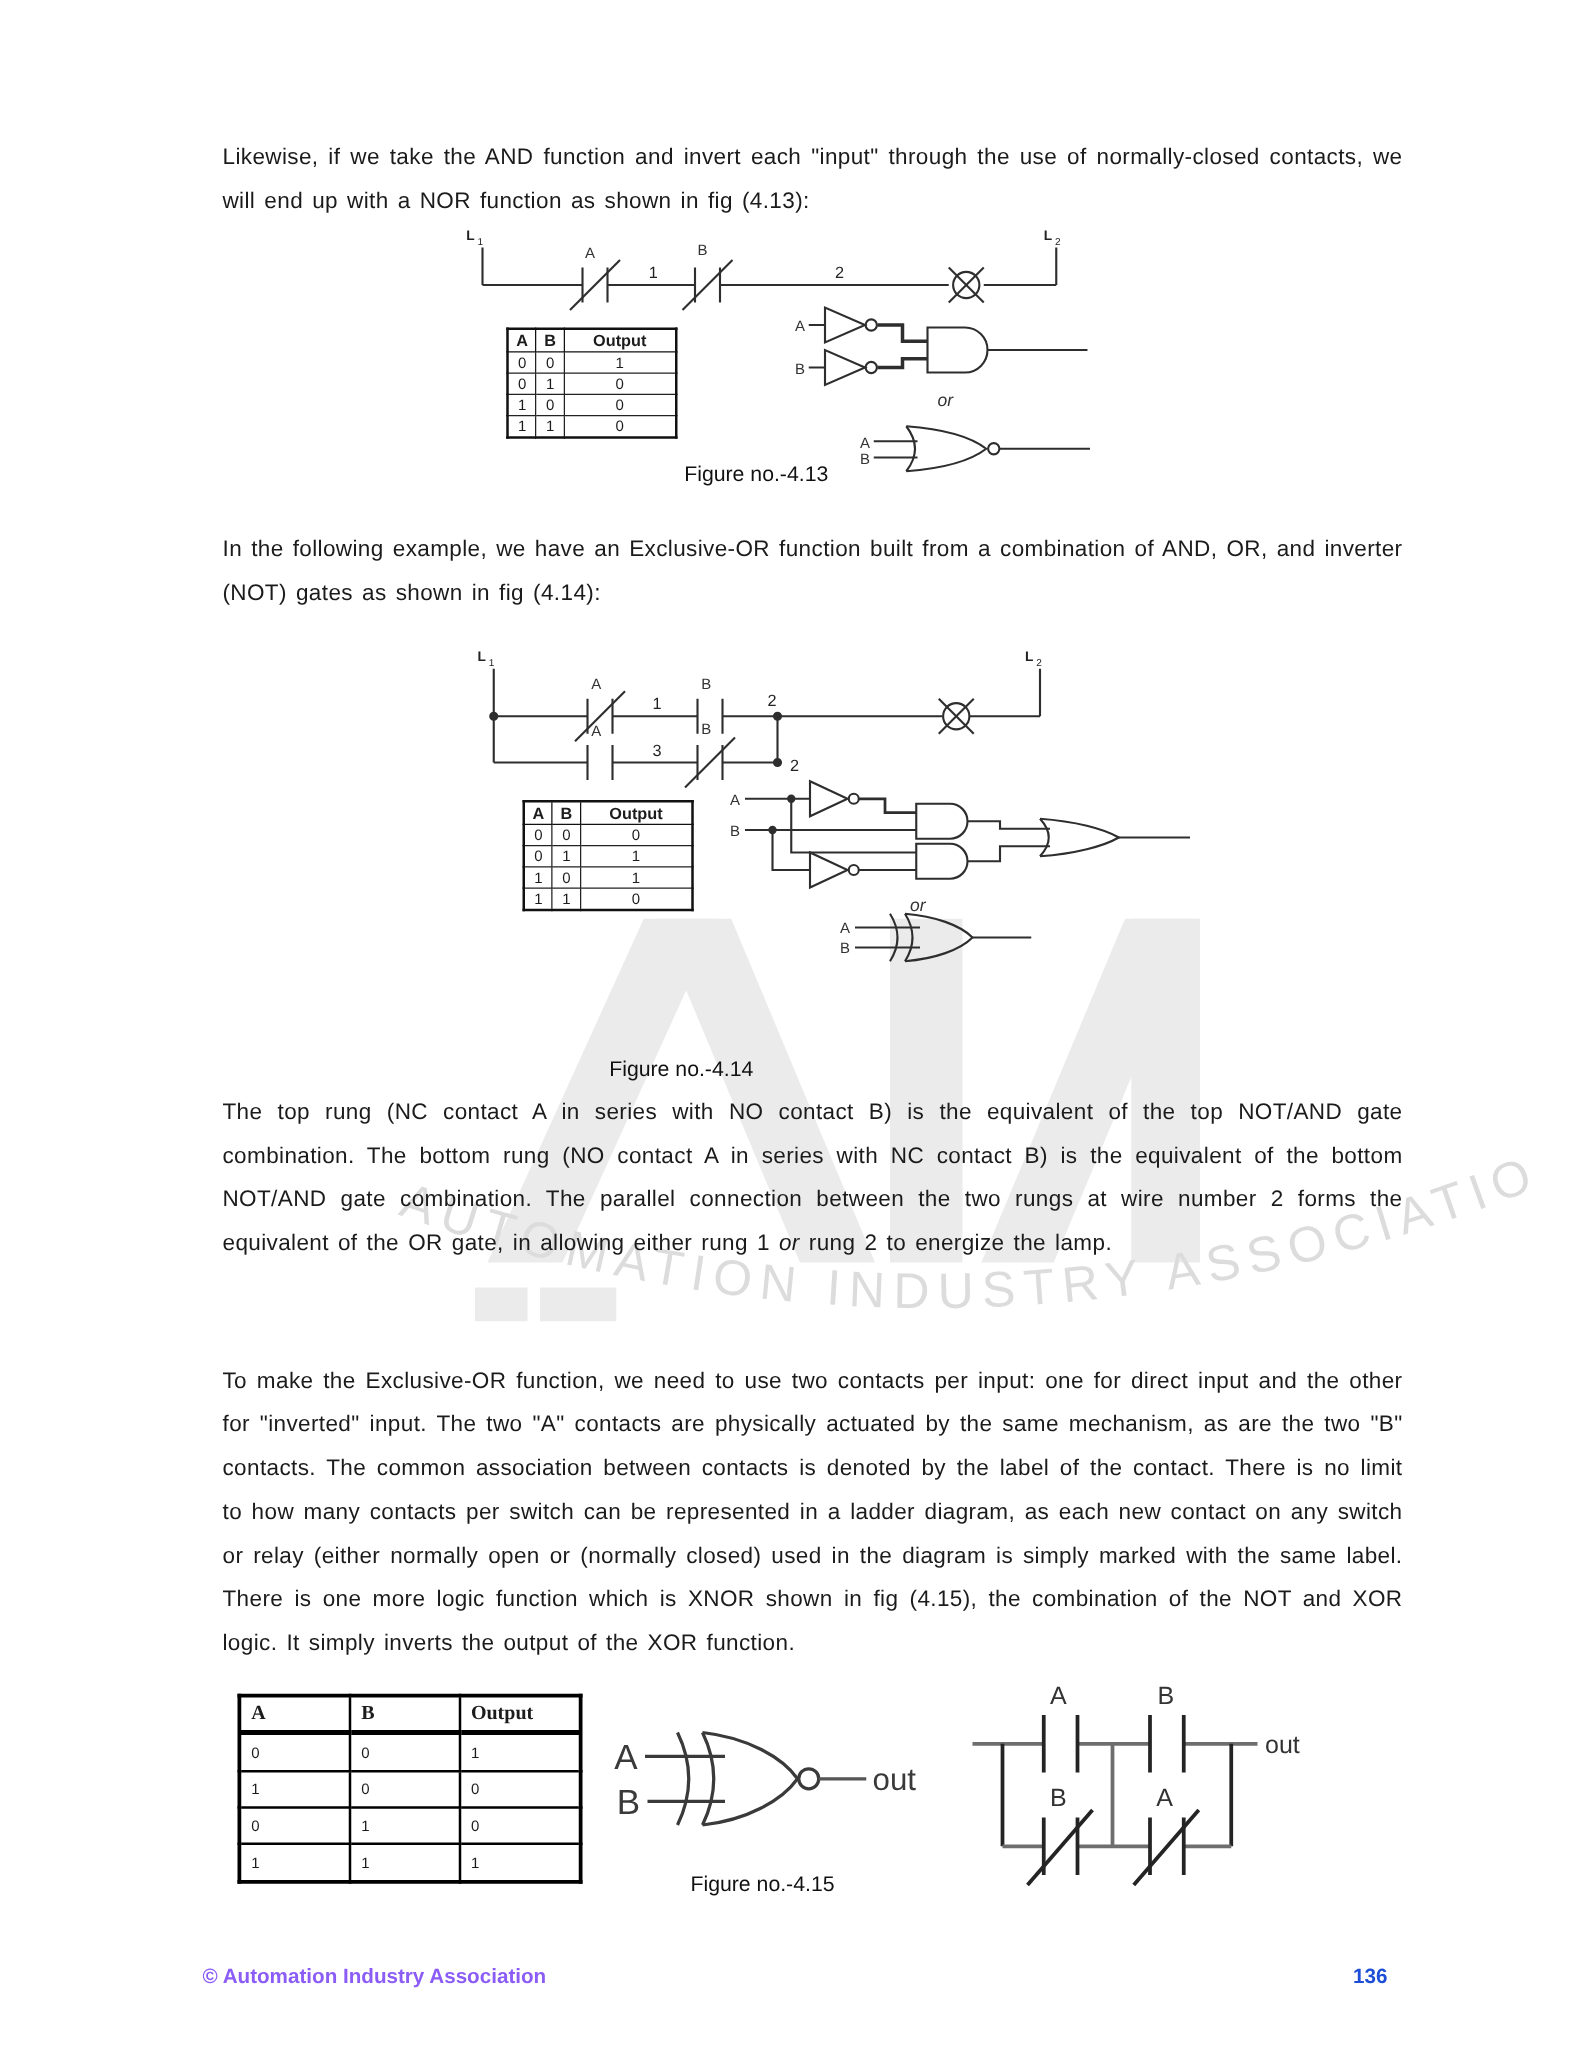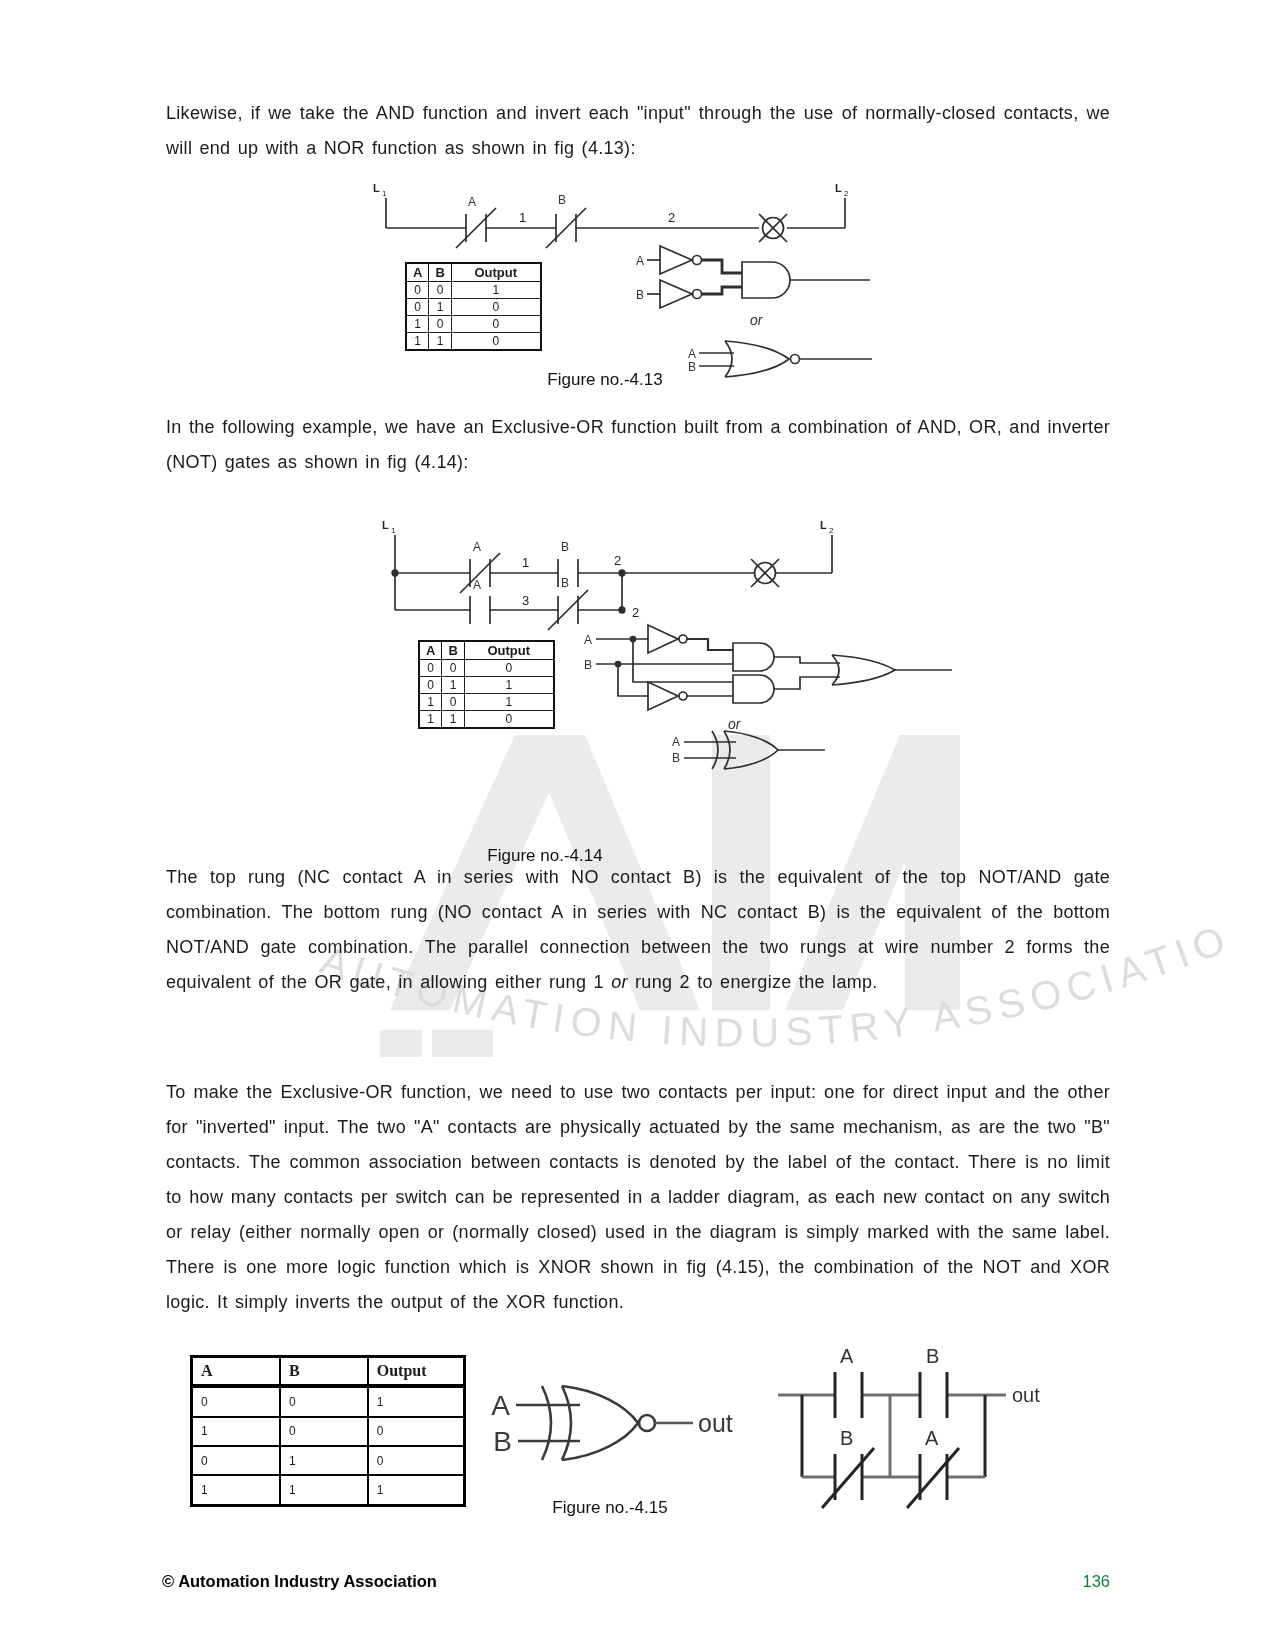--- a/index.html
+++ b/index.html
@@ -1,19 +1,19 @@
 <!DOCTYPE html>
 <html><head>
 <meta charset="utf-8">
 <style>
   html,body{margin:0;padding:0;background:#ffffff;}
   .page{position:relative;width:1275px;height:1650px;background:#fff;overflow:hidden;
         font-family:"Liberation Sans",sans-serif;color:#1c1c1c;}
   .para{position:absolute;left:166px;width:944px;font-size:18px;line-height:35px;
-        text-align:justify;letter-spacing:0.3px;word-spacing:2px;color:#1b1b1b;margin:0;}
+        text-align:justify;letter-spacing:0.3px;word-spacing:2px;color:#1b1b1b;margin:12px;}
   .para em{font-style:italic;}
   .caption{position:absolute;font-weight:normal;font-size:17px;color:#111;text-align:center;}
   svg.fig{position:absolute;}
   svg.fig text{font-family:"Liberation Sans",sans-serif;}
   .lbl{font-size:12px;fill:#333;}
   .num{font-size:13px;fill:#222;}
   .railtxt{font-size:11px;font-weight:bold;fill:#222;}
   .ortxt{font-size:14px;font-style:italic;fill:#333;}
   
   table.tt{position:absolute;border-collapse:collapse;background:#fff;
@@ -21,23 +21,23 @@
   table.tt th{font-size:13px;font-weight:bold;border:1.5px solid #111;padding:1px 6px;line-height:15px;}
   table.tt td{font-size:12px;border:1px solid #222;text-align:center;padding:0 6px;line-height:16px;}
   table.tt{border:2px solid #111;}
   
   table.bigtt{position:absolute;left:190px;top:1355px;width:276px;height:152px;
               border-collapse:collapse;background:#fff;border:3px solid #000;}
   table.bigtt th{font-family:"Liberation Serif",serif;font-size:16px;font-weight:bold;
                  text-align:left;padding:4px 8px;border:2px solid #000;border-bottom:4px solid #000;}
   table.bigtt td{font-family:"Liberation Sans",sans-serif;font-size:12px;text-align:left;
                  padding:2px 8px;border:2px solid #000;}
-  .footer-left{position:absolute;left:162px;top:1572px;font-size:16.5px;font-weight:bold;color:#000000;}
+  .footer-left{position:absolute;left:162px;top:1572px;font-size:16.5px;font-weight:bold;color:#8b5cf6;}
   .footer-right{position:absolute;left:1040px;top:1572px;width:70px;text-align:right;
-                font-size:16.5px;font-weight:normal;color:#15803d;}
+                font-size:16.5px;font-weight:bold;color:#1d4ed8;}
   .wm{position:absolute;left:280px;top:710px;z-index:0;}
   .content{position:relative;z-index:1;}
 </style>
 </head>
 <body>
 
 <div class="page">
 
   <svg class="wm" width="970" height="430" viewBox="0 0 970 430">
     <g fill="#ebebeb">

